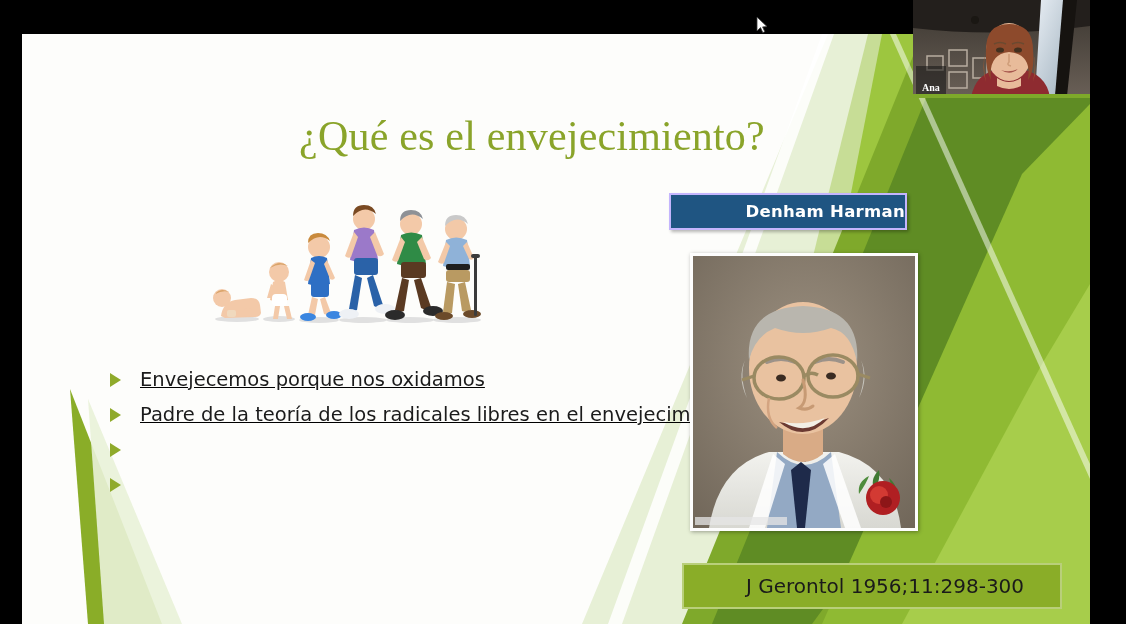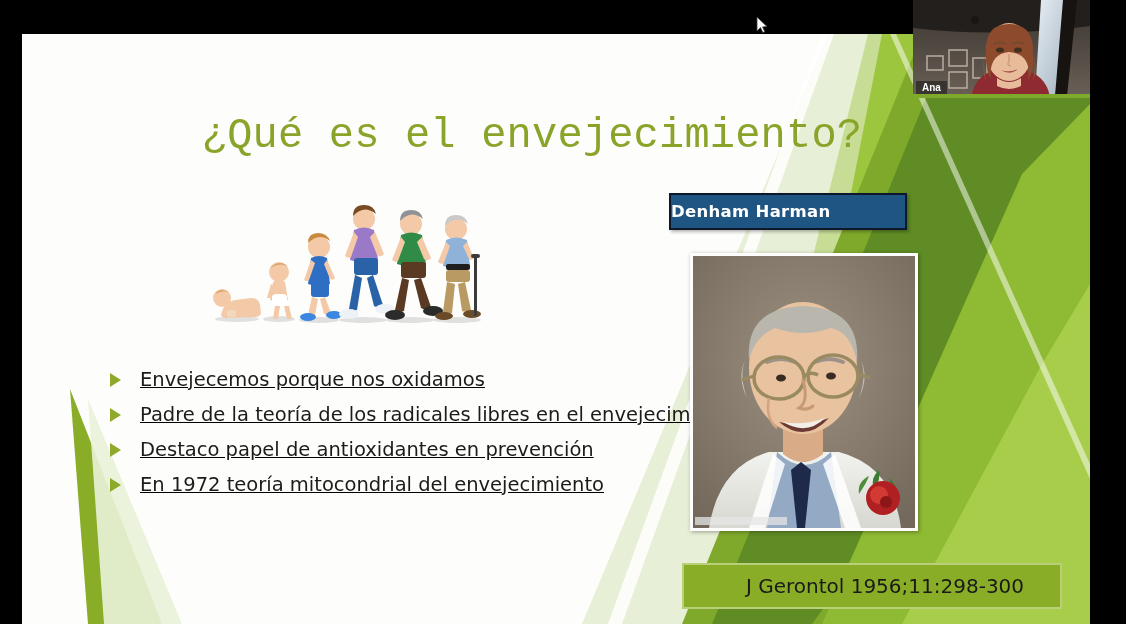--- a/index.html
+++ b/index.html
@@ -11,40 +11,40 @@
   #slide{position:absolute;left:22px;top:34px;width:1068px;height:590px;
          background:#ffffff;overflow:hidden;}
   #slide .paper{position:absolute;inset:0;background:#fdfdfb;}
 
   
   .poly{position:absolute;}
 
   
   #title{position:absolute;left:160px;top:78px;width:700px;text-align:center;
          font-size:42px;color:#8aa42a;letter-spacing:.2px;
-         font-family:Liberation Mono, monospace;font-weight:400;white-space:nowrap;}
+         font-family:Liberation Serif, serif;font-weight:400;white-space:nowrap;}
 
   
   #aging{position:absolute;left:185px;top:160px;width:282px;height:135px;}
   #aging svg{display:block;width:100%;height:100%;}
 
   
   #bullets{position:absolute;left:88px;top:328px;width:620px;}
   .bullet{display:flex;align-items:center;height:35px;margin-bottom:0px;text-decoration:underline;}
   .tri{width:0;height:0;border-left:11px solid #8faa2b;
        border-top:7px solid transparent;border-bottom:7px solid transparent;
        margin-right:19px;flex:none;}
   .btxt{font-size:19.5px;color:#1b1b1b;font-family:"DejaVu Sans",sans-serif;
         white-space:nowrap;line-height:1;}
 
   
   #banner{position:absolute;left:647px;top:159px;width:234px;height:33px;
-          background:#1f5582;border:2px solid #0f172a;
+          background:#1f5582;border:2px solid #c4b5fd;
           box-shadow:2px 2px 3px rgba(0,0,0,.28);
-          display:flex;align-items:center;justify-content:flex-start;}
+          display:flex;align-items:center;justify-content:flex-end;}
   #banner span{color:#ffffff;font-size:16.5px;font-weight:bold;
                font-family:"DejaVu Sans",sans-serif;letter-spacing:.3px;}
 
   
   #portrait{position:absolute;left:668px;top:219px;width:222px;height:272px;
             border:3px solid #fdfdfd;box-shadow:1px 1px 4px rgba(0,0,0,.35);
             overflow:hidden;background:#8b8270;}
   #portrait svg{display:block;width:100%;height:100%;}
   #photo-credit{position:absolute;left:2px;bottom:3px;width:92px;height:8px;
                 background:rgba(230,230,230,.75);}
@@ -53,23 +53,23 @@
   #citation{position:absolute;left:660px;top:529px;width:350px;height:42px;
             background:#8aad28;border:2px solid #b9cf7a;
             display:flex;align-items:center;justify-content:center;padding-left:26px;}
   #citation span{font-size:20px;color:#1a1a1a;font-family:"DejaVu Sans",sans-serif;
                  white-space:nowrap;}
 
   
   #webcam{position:absolute;left:913px;top:0px;width:177px;height:98px;
           overflow:hidden;background:#0d0d0d;}
   #webcam svg{display:block;width:100%;height:100%;}
-  #cam-name{position:absolute;left:3px;bottom:3px;padding:1px 6px 2px 6px;
+  #cam-name{position:absolute;left:3px;bottom:3px;padding:16px 6px 2px 6px;
             background:rgba(20,20,20,.55);color:#ffffff;font-size:10px;
-            font-weight:bold;font-family:Liberation Sans, sans-serif;line-height:11px;}
+            font-weight:bold;font-family:Liberation Serif, serif;line-height:11px;}
   #cam-greenbar{position:absolute;left:0;bottom:0;width:100%;height:4px;background:#7ea92a;}
 
   
   #cursor{position:absolute;left:756px;top:16px;width:12px;height:18px;}
 </style>
 </head>
 <body>
 
 <div id="screen">
 
@@ -184,25 +184,23 @@
       <div class="bullet">
         <span class="tri"></span>
         <span class="btxt">Envejecemos porque nos oxidamos</span>
       </div>
       <div class="bullet">
         <span class="tri"></span>
         <span class="btxt">Padre de la teoría de los radicales libres en el envejecimiento</span>
       </div>
       <div class="bullet">
         <span class="tri"></span>
-        <span class="btxt">Destaco papel de antioxidantes en prevención</span>
       </div>
       <div class="bullet">
         <span class="tri"></span>
-        <span class="btxt">En 1972 teoría mitocondrial del envejecimiento</span>
       </div>
     </div>
 
     <div id="banner">
       <span>Denham Harman</span>
     </div>
 
     <div id="portrait">
       <svg viewBox="0 0 222 272" preserveAspectRatio="xMidYMid slice">
         <defs>

